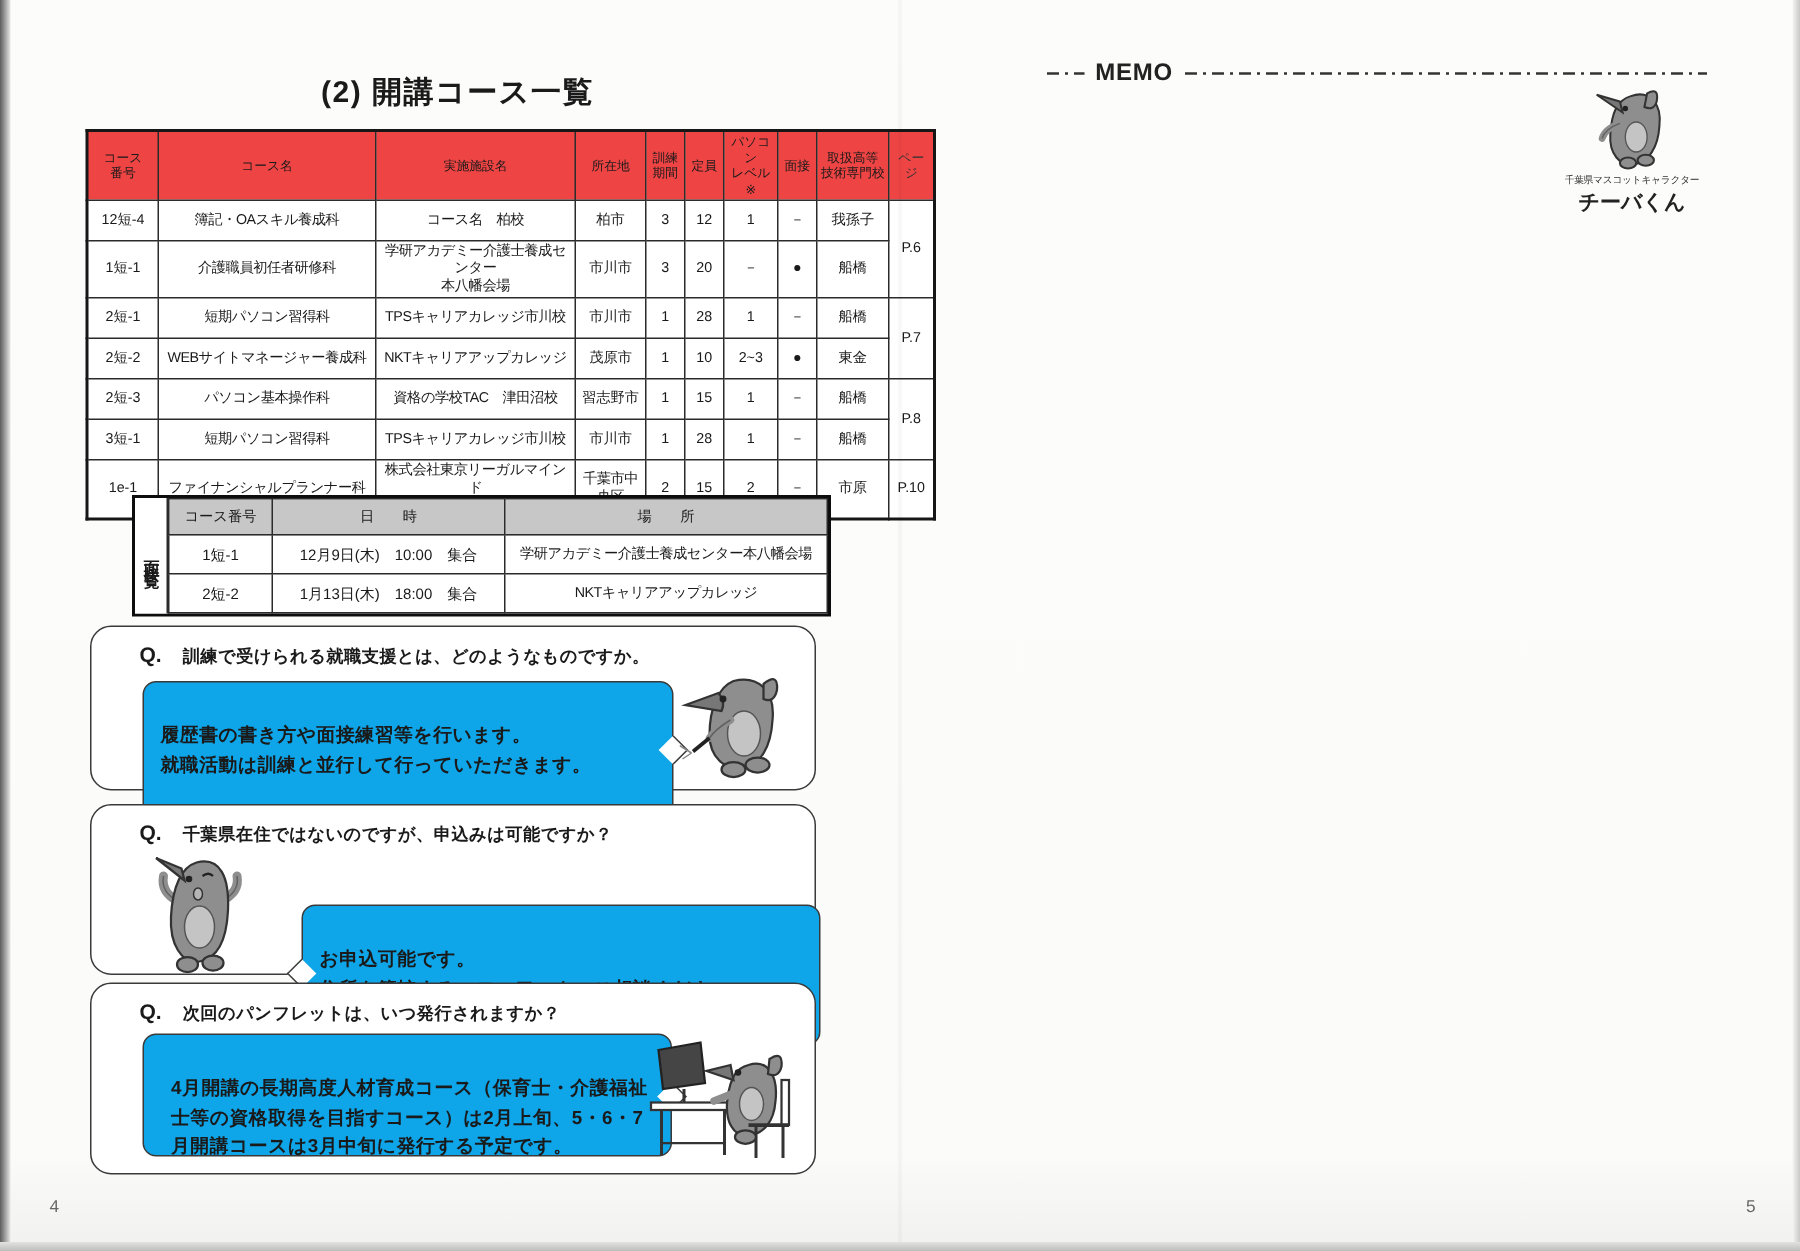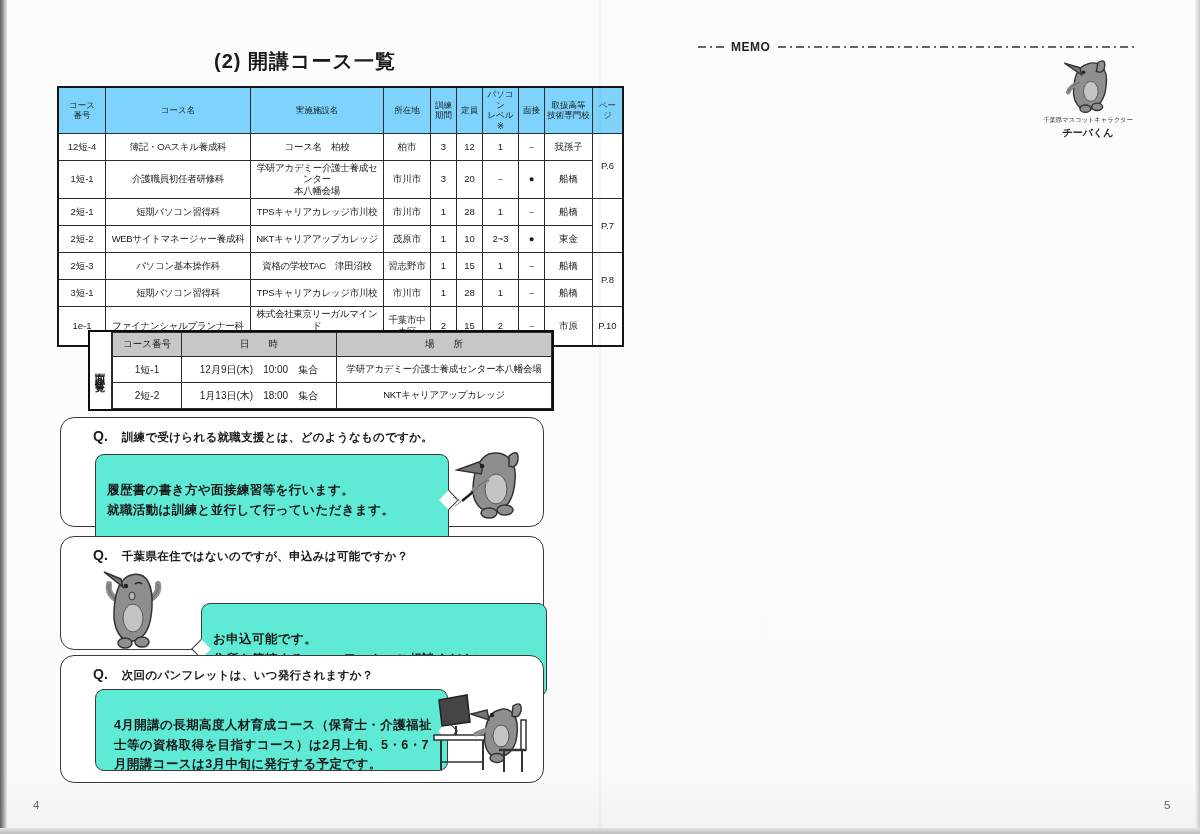--- a/index.html
+++ b/index.html
@@ -25,21 +25,21 @@
 
   .page-num{position:absolute;font-size:11.5px;color:#666;}
 
   
   .title{position:absolute;left:214px;top:48px;font-size:20px;font-weight:bold;letter-spacing:1px;}
 
   table.course{position:absolute;left:57px;top:86px;border-collapse:collapse;table-layout:fixed;
     width:516px;border:2px solid #161616;background:#fff;}
   table.course th,table.course td{border:1px solid #2b2b2b;text-align:center;vertical-align:middle;
     padding:1px 2px;white-space:pre-line;line-height:1.25;}
-  table.course th{background:#7dd3fc;font-weight:normal;font-size:8.5px;height:32px;}
+  table.course th{background:#ef4444;font-weight:normal;font-size:8.5px;height:32px;}
   table.course td{font-size:9.5px;height:24px;}
   .c0{width:42px}.c1{width:140px}.c2{width:128px}.c3{width:42px}.c4{width:21px}
   .c5{width:21px}.c6{width:31px}.c7{width:21px}.c8{width:43px}.c9{width:25px}
   th.c0,th.c4{font-size:7.5px;}
   th.c6,th.c8{font-size:6.5px;}
   th.c9{font-size:7px;color:#333;}
   td.c1{text-align:left;padding-left:4px;font-size:9px;letter-spacing:-0.3px;}
   td.c2{text-align:left;padding-left:3px;font-size:8px;letter-spacing:-0.3px;}
   td.c0{font-size:8.5px;}
   td.tiny{font-size:6.5px;letter-spacing:-0.3px;}
@@ -58,35 +58,35 @@
   table.interview th{background:#c7c7c7;font-weight:normal;font-size:9.5px;height:21px;}
   table.interview td{font-size:10px;height:23px;}
   .i0{width:66px}.i1{width:152px}.i2{width:212px}
   table.interview td.i2{font-size:9.5px;letter-spacing:-0.3px;}
 
   
   .qa-box{position:absolute;left:60px;width:482px;border:1.5px solid #3a3a3a;border-radius:14px;background:#fff;}
   .qa-q{position:absolute;left:32px;top:10px;display:flex;align-items:baseline;}
   .q-label{font-size:14px;font-weight:bold;margin-right:14px;}
   .q-text{font-size:11.5px;font-weight:bold;letter-spacing:0.3px;text-align:center;}
-  .bubble{position:absolute;border:1.5px solid #3a3a3a;border-radius:9px;background:#5eead4;
+  .bubble{position:absolute;border:1.5px solid #3a3a3a;border-radius:9px;background:#0ea5e9;
     padding:7px 11px;font-size:12.5px;font-weight:bold;line-height:1.55;white-space:pre-line;
     letter-spacing:0.4px;}
   .tail{position:absolute;width:13px;height:13px;background:#fff;transform:rotate(45deg);}
   .tail.right{right:-8px;top:42%;border-top:1.5px solid #3a3a3a;border-right:1.5px solid #3a3a3a;}
   .tail.left{left:-8px;top:42%;border-left:1.5px solid #3a3a3a;border-bottom:1.5px solid #3a3a3a;}
   .mascot{position:absolute;}
 
   
   .memo-row{position:absolute;left:698px;top:40px;display:flex;align-items:center;width:440px;}
-  .memo-label{font-size:12px;font-weight:bold;letter-spacing:0.5px;margin:0 8px 0 7px;color:#222;}
+  .memo-label{font-size:16px;font-weight:bold;letter-spacing:0.5px;margin:0 8px 0 7px;color:#222;}
   .caption1{position:absolute;left:1028px;top:116px;width:120px;text-align:center;
     font-size:6.5px;color:#333;letter-spacing:-0.2px;}
   .caption2{position:absolute;left:1028px;top:126px;width:120px;text-align:center;
-    font-size:10px;font-weight:bold;color:#222;}
+    font-size:14px;font-weight:bold;color:#222;}
 </style>
 </head>
 <body>
 
 <div class="sheet">
 
   <div class="title">(2) 開講コース一覧</div>
 
   <table class="course" id="course-table">
     <thead>

